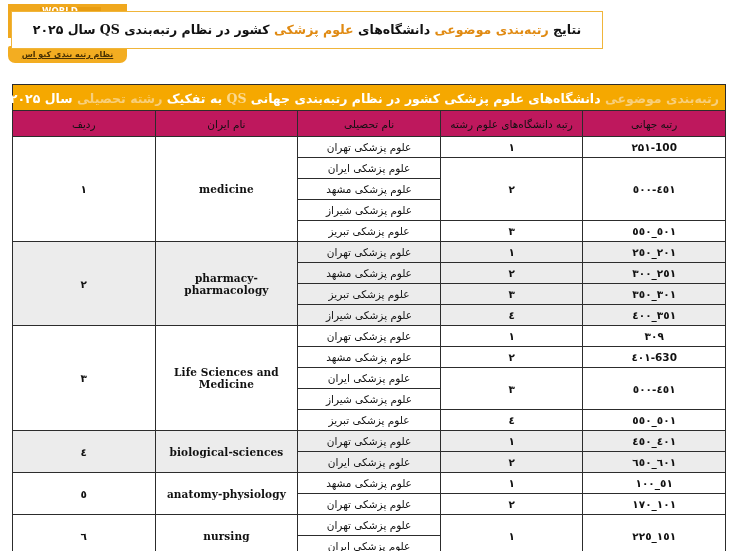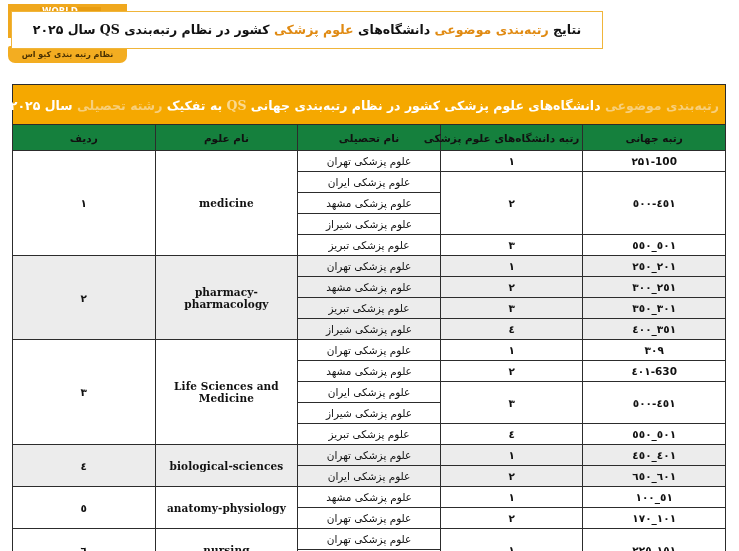--- a/index.html
+++ b/index.html
@@ -75,20 +75,21 @@
     height: 17px;
     background: #f3ad21;
     border-radius: 2px 2px 7px 7px;
     display: flex;
     align-items: center;
     justify-content: center;
     font-size: 8px;
     font-weight: bold;
     color: #4a3203;
     letter-spacing: 0.2px;
+    text-decoration: underline;
   }
 
   .title-box {
     position: absolute;
     top: 11px;
     right: 136px;
     left: 11px;
     height: 38px;
     border: 1px solid #f0b53a;
     background: #ffffff;
@@ -129,42 +130,42 @@
   table.rank-table th {
     border: 1px solid #2c2c2c;
     padding: 0 3px;
     text-align: center;
     vertical-align: middle;
   }
 
   .banner-cell {
     background: #f5a800;
     height: 25px;
-    padding: 7px 6px !important;
+    padding: 0 6px !important;
   }
   .banner-text {
     font-size: 12.5px;
     font-weight: bold;
     color: #ffffff;
     white-space: nowrap;
     line-height: 1.1;
   }
   .banner-text .soft { color: #f7cf7c; }
   .banner-text .lat {
     direction: ltr;
     display: inline-block;
     font-family: "DejaVu Serif", "Liberation Serif", serif;
     color: #fbd98f;
   }
 
   thead tr.col-head th {
-    background: #15803d;
+    background: #be185d;
     height: 25px;
     font-size: 10.5px;
-    font-weight: bold;
+    font-weight: normal;
     color: #111111;
     white-space: nowrap;
   }
 
   tbody td {
     font-size: 10.5px;
     font-weight: bold;
     color: #111111;
     height: 20px;
   }
@@ -223,23 +224,23 @@
     <thead>
       <tr>
         <th class="banner-cell" colspan="5">
           <span class="banner-text">
             <span class="soft">رتبه‌بندی موضوعی </span><span>دانشگاه‌های علوم پزشکی کشور در نظام رتبه‌بندی جهانی </span><span class="lat">QS</span><span> به تفکیک </span><span class="soft">رشته تحصیلی </span><span>سال ۲۰۲۵</span>
           </span>
         </th>
       </tr>
       <tr class="col-head">
         <th class="c-wrank">رتبه جهانی</th>
-        <th class="c-mrank">رتبه دانشگاه‌های علوم پزشکی</th>
+        <th class="c-mrank">رتبه دانشگاه‌های علوم رشته</th>
         <th class="c-uni">نام تحصیلی</th>
-        <th class="c-field">نام علوم</th>
+        <th class="c-field">نام ایران</th>
         <th class="c-idx">ردیف</th>
       </tr>
     </thead>
     <tbody id="table-body">
         <tr>
           <td class="c-wrank" rowspan="1"><span class="num">۲۵۱-100</span></td>
           <td class="c-mrank" rowspan="1"><span class="num">۱</span></td>
           <td class="c-uni"><span class="uni-name">علوم پزشکی تهران</span></td>
           <td class="c-field" rowspan="5"><span class="field-name">medicine</span></td>
           <td class="c-idx" rowspan="5"><span class="num">۱</span></td>

